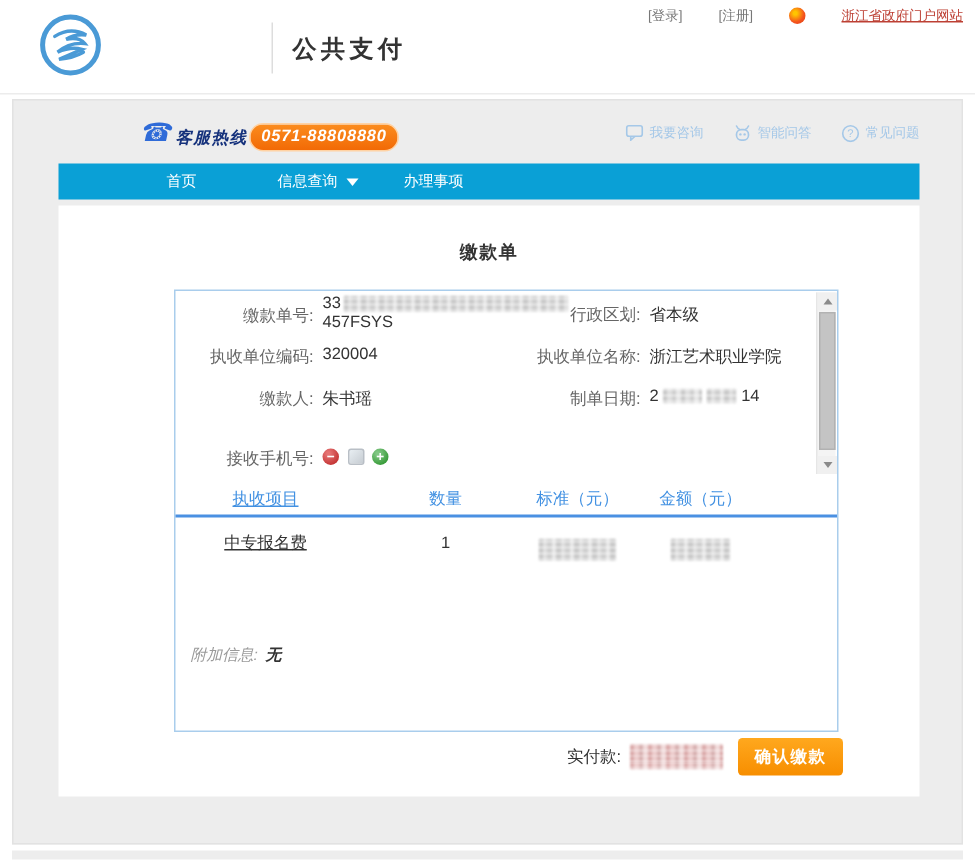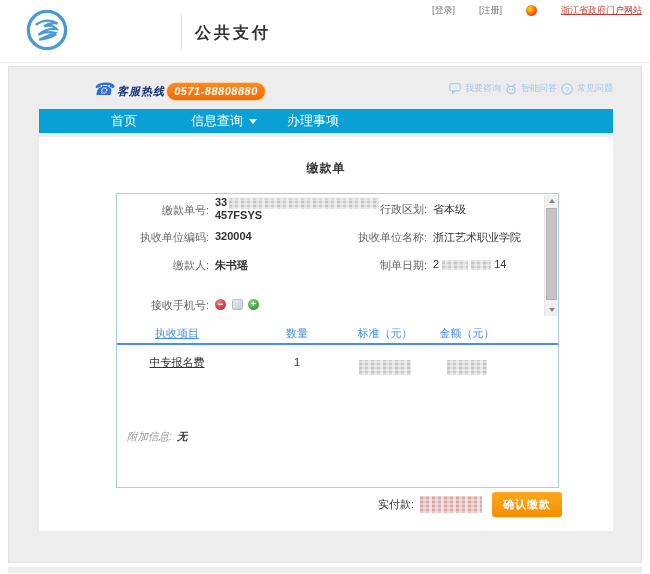--- a/index.html
+++ b/index.html
@@ -37,49 +37,49 @@
 
   
   .phone-icon { position:absolute; left:85px; top:12px; font-size:17px; color:#2f6bd8;
     transform:skewX(-12deg); font-weight:bold; }
   .hotline-label { position:absolute; left:108px; top:17px; font-size:11px; font-weight:bold;
     font-style:italic; color:#16327c; letter-spacing:1px; }
   .hotline-pill { position:absolute; left:157px; top:15px; width:100px; height:19px;
     border-radius:10px; background:linear-gradient(#fb8c1e,#f26a06); border:1px solid #ffd2a3;
     color:#fff; font-size:11px; font-weight:bold; font-style:italic; text-align:center;
     line-height:17px; letter-spacing:0.5px; }
-  .help-links { position:absolute; right:28px; top:15px; display:flex; gap:4px;
+  .help-links { position:absolute; right:28px; top:15px; display:flex; gap:20px;
     font-size:9px; color:#a5c8e8; align-items:center; }
   .help-item { display:flex; align-items:center; gap:4px; cursor:pointer; }
   .help-item svg { display:block; }
 
   
   .nav-bar { position:absolute; left:30px; top:42px; width:574px; height:24px;
-    background:#0aa0d6; display:flex; align-items:center; color:#fff; font-size:13px; }
+    background:#0aa0d6; display:flex; align-items:center; color:#fff; font-size:10px; }
   .nav-item { cursor:pointer; display:flex; align-items:center; }
   .nav-item.first { margin-left:72px; }
   .nav-item.second { margin-left:54px; }
   .nav-item.third { margin-left:30px; }
   .caret { width:0; height:0; border-left:4px solid transparent; border-right:4px solid transparent;
     border-top:5px solid #fff; margin-left:6px; }
 
   
   .main-panel { position:absolute; left:30px; top:70px; width:574px; height:394px; background:#fff; }
   .panel-title { position:absolute; left:0; top:23px; width:100%; text-align:center;
     font-size:12px; font-weight:bold; color:#333; letter-spacing:1px; }
 
   
   .detail-box { position:absolute; left:77px; top:56px; width:443px; height:295px;
     border:1px solid #a9cdec; background:#fff; }
   .scroll-area { position:absolute; left:0; top:0; right:0; height:124px; overflow:hidden; }
   .f-row { position:absolute; left:0; right:14px; height:16px; font-size:11px; }
   .f-label { position:absolute; color:#666; text-align:right; }
   .f-value { position:absolute; color:#333; }
   .lab-left { left:0; width:92px; }
-  .val-left { left:98px;font-weight:bold; }
+  .val-left { left:98px; }
   .lab-right { left:180px; width:130px; }
   .val-right { left:316px; }
 
   
   .scrollbar { position:absolute; right:1px; top:1px; width:13px; height:121px;
     background:#f4f4f4; border-left:1px solid #e6e6e6; }
   .sb-btn { position:absolute; left:0; width:13px; height:12px; background:#f0f0f0;
     display:flex; align-items:center; justify-content:center; cursor:pointer; }
   .sb-up { top:0; } .sb-down { bottom:0; }
   .tri-up { width:0; height:0; border-left:3px solid transparent; border-right:3px solid transparent;

